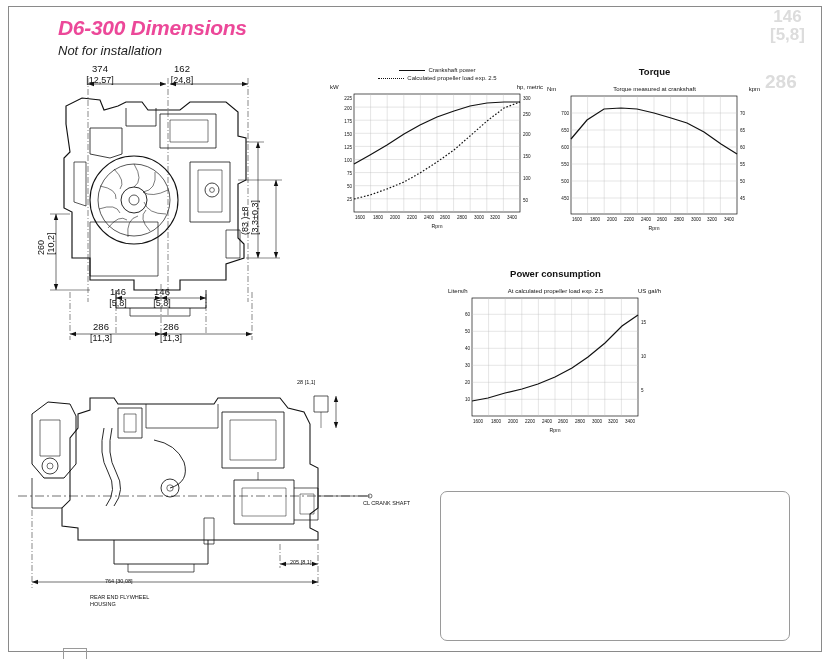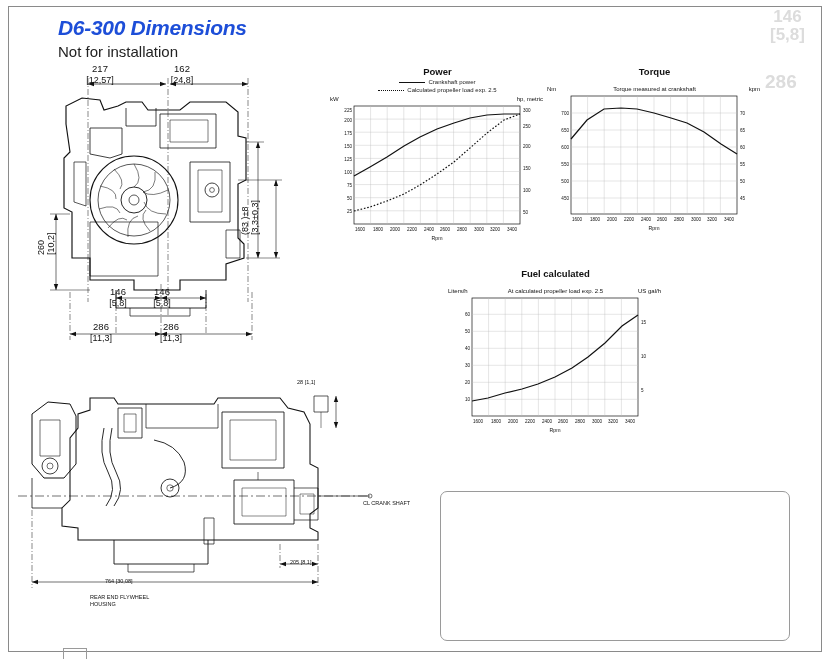--- a/index.html
+++ b/index.html
@@ -14,25 +14,25 @@
   
   .page-frame{
     position:absolute;left:8px;top:6px;width:814px;height:646px;
     border:1px solid #8a8a8a;
     box-sizing:border-box;
   }
   .title{
     position:absolute;left:58px;top:16px;
     font-size:21px;font-weight:bold;font-style:italic;
     letter-spacing:-0.3px;
-    color:#1d4ed8;
+    color:#ec4899;
   }
   .subtitle{
     position:absolute;left:58px;top:43px;
-    font-size:15px;color:#222;
+    font-size:13px;font-style:italic;color:#222;
   }
   
   .ghost{
     position:absolute;color:#dcdcdc;font-size:17px;font-weight:bold;
     line-height:1.05;text-align:center;
   }
   
   .drawing-top{position:absolute;left:30px;top:62px;width:290px;height:295px;}
   .drawing-bottom{position:absolute;left:18px;top:368px;width:360px;height:245px;}
   .dim-label{
@@ -171,21 +171,21 @@
       <path d="M131 272 l-6 -2.2 v4.4 z" fill="#111" stroke="none"></path>
       <path d="M131 272 l6 -2.2 v4.4 z" fill="#111" stroke="none"></path>
       <path d="M222 272 l-6 -2.2 v4.4 z" fill="#111" stroke="none"></path>
       <line x1="40" y1="230" x2="40" y2="278" stroke-dasharray="6,2,1,2" stroke-width="0.5"></line>
       <line x1="222" y1="230" x2="222" y2="278" stroke-dasharray="6,2,1,2" stroke-width="0.5"></line>
     </g>
   </svg>
 </div>
 
 <div class="dim-label" style="left:75px;top:64px;width:50px;">
-  <span>217</span><br>
+  <span>374</span><br>
   <span class="dim-sub">[12,57]</span>
 </div>
 <div class="dim-label" style="left:157px;top:64px;width:50px;">
   <span>162</span><br>
   <span class="dim-sub">[24,8]</span>
 </div>
 <div class="vert" style="left:36px;top:255px;">
   <span>260</span>
 </div>
 <div class="vert" style="left:46px;top:255px;">
@@ -276,21 +276,20 @@
   </svg>
 </div>
 
 <div class="tiny" style="left:363px;top:500px;">CL CRANK SHAFT</div>
 <div class="tiny" style="left:90px;top:594px;width:60px;white-space:normal;">REAR END FLYWHEEL HOUSING</div>
 <div class="tiny" style="left:105px;top:578px;">764 [30,08]</div>
 <div class="tiny" style="left:290px;top:559px;">205 [8,1]</div>
 <div class="tiny" style="left:297px;top:379px;">28 [1,1]</div>
 
 <div class="chart" style="left:330px;top:66px;width:215px;height:180px;">
-  <div class="chart-title">Power</div>
   <div style="font-size:6px;text-align:center;line-height:1.35;">
     <div><span class="legend-line"></span><span>Crankshaft power</span></div>
     <div><span class="legend-dots"></span><span>Calculated propeller load exp. 2.5</span></div>
   </div>
   <div style="position:relative;height:148px;">
     <span class="axis-unit" style="left:0px;top:2px;">kW</span>
     <span class="axis-unit" style="right:2px;top:2px;">hp, metric</span>
     <svg width="215" height="142" viewBox="0 0 215 142" style="position:absolute;left:0;top:10px;">
       <rect x="24" y="2" width="166" height="118" fill="#fff" stroke="#111" stroke-width="0.7"></rect>
       <g stroke="#bdbdbd" stroke-width="0.4">
@@ -403,21 +402,21 @@
           <text x="149" y="127">3000</text>
           <text x="165" y="127">3200</text>
         <text x="182" y="127">3400</text>
         <text x="107" y="136" font-size="5.2">Rpm</text>
       </g>
     </svg>
   </div>
 </div>
 
 <div class="chart" style="left:448px;top:268px;width:215px;height:180px;">
-  <div class="chart-title">Fuel calculated</div>
+  <div class="chart-title">Power consumption</div>
   <div class="chart-sub" style="margin-top:9px;">At calculated propeller load exp. 2.5</div>
   <div style="position:relative;height:148px;">
     <span class="axis-unit" style="left:0px;top:-6px;">Liters/h</span>
     <span class="axis-unit" style="right:2px;top:-6px;">US gal/h</span>
     <svg width="215" height="142" viewBox="0 0 215 142" style="position:absolute;left:0;top:2px;">
       <rect x="24" y="2" width="166" height="118" fill="#fff" stroke="#111" stroke-width="0.7"></rect>
       <g stroke="#bdbdbd" stroke-width="0.4">
         <line x1="24" y1="18.3" x2="190" y2="18.3"></line>
           <line x1="24" y1="35.3" x2="190" y2="35.3"></line>
         <line x1="24" y1="52.3" x2="190" y2="52.3"></line>

